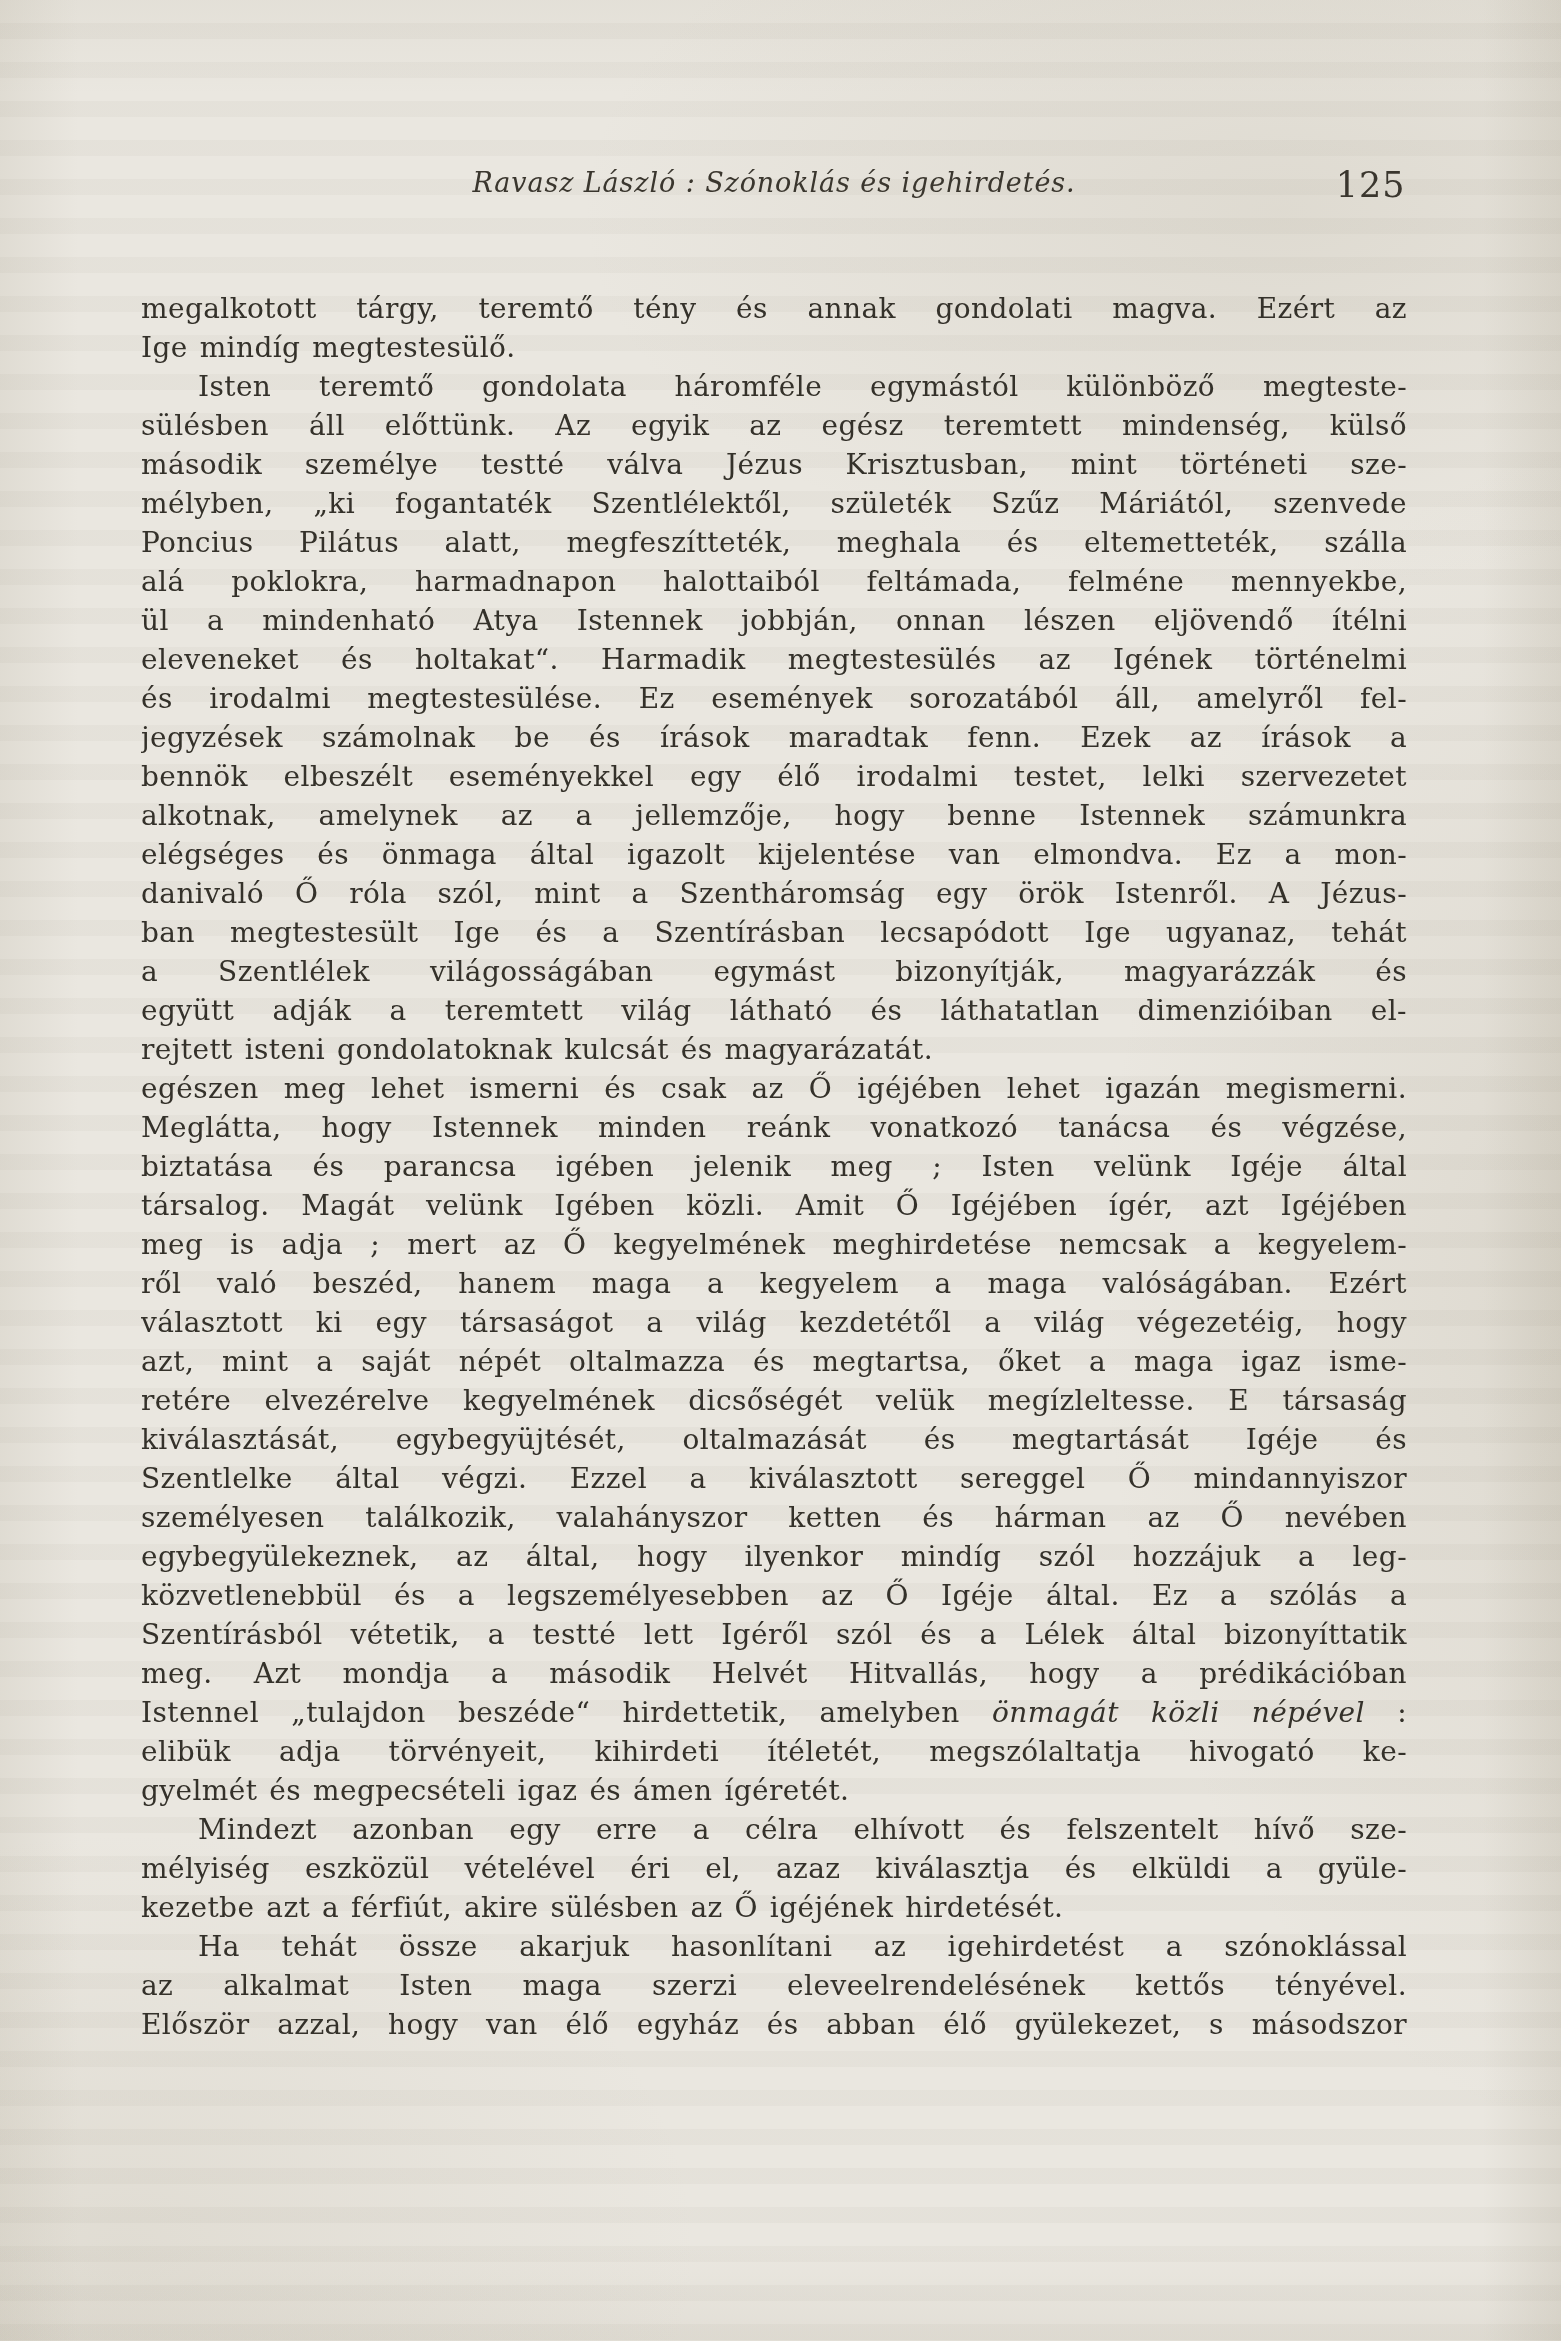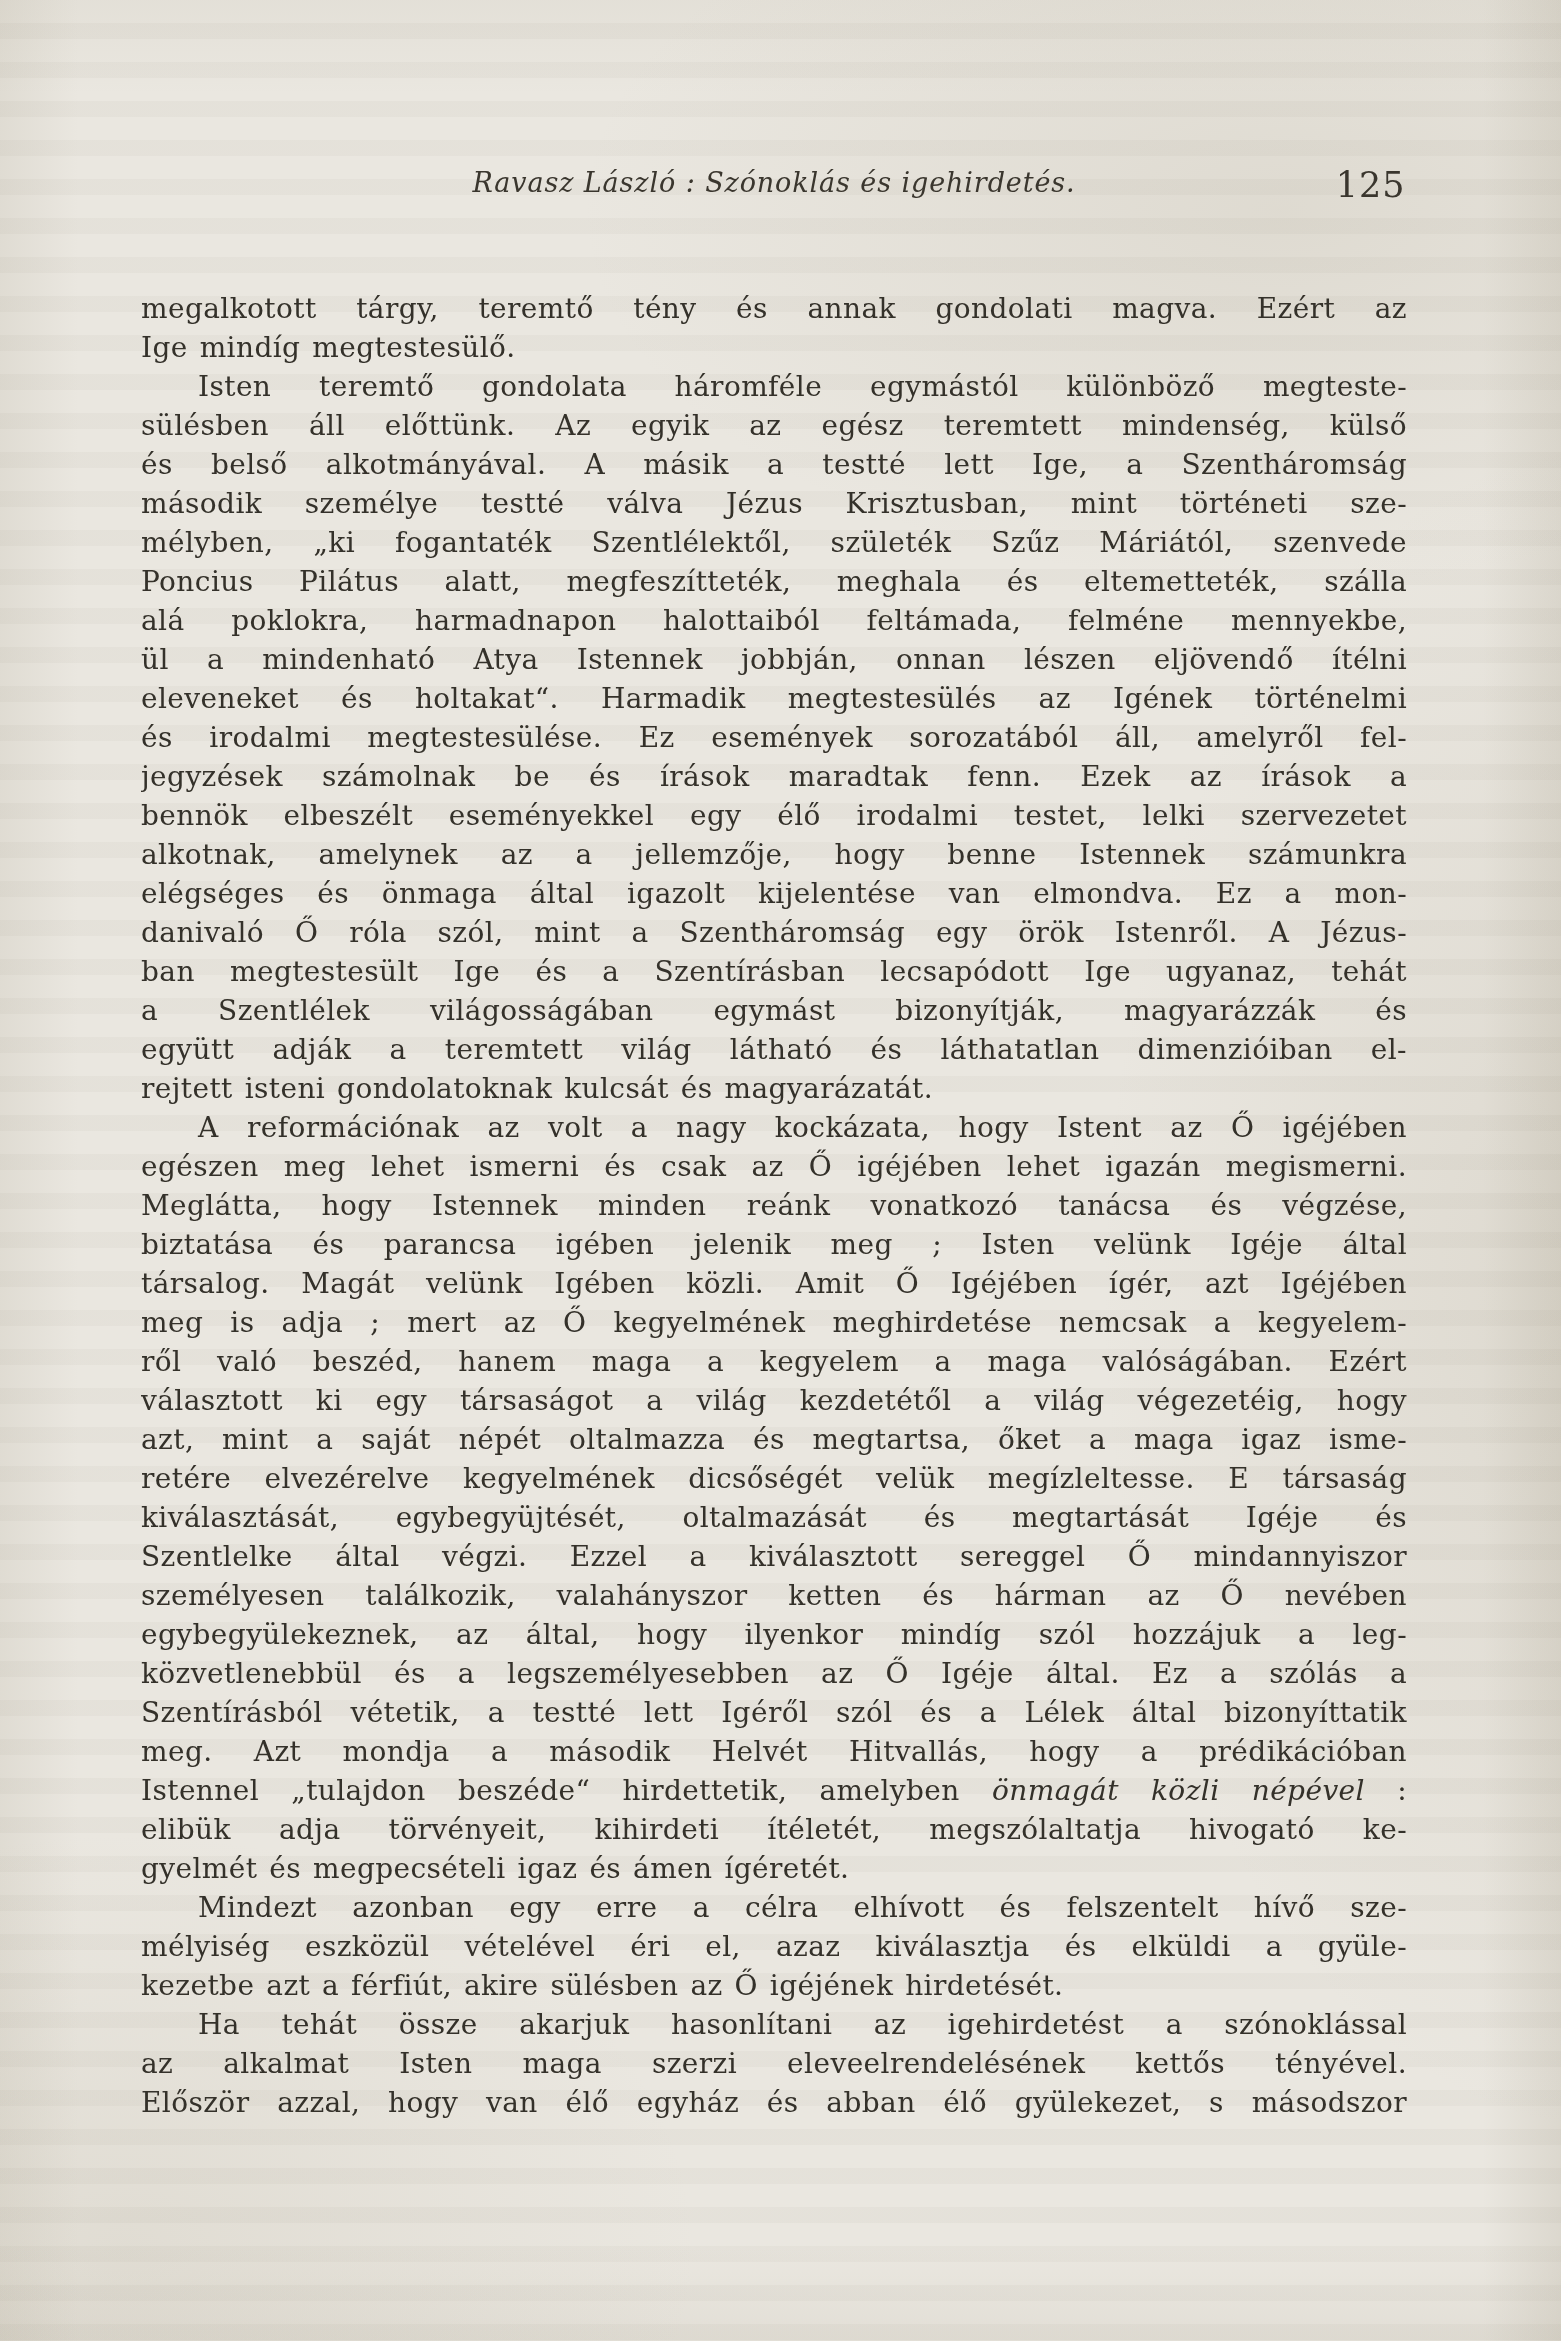--- a/index.html
+++ b/index.html
@@ -74,38 +74,36 @@
 <div class="paper">
   <div class="header">
     <div class="running-title">Ravasz László : Szónoklás és igehirdetés.</div>
     <div class="page-number">125</div>
   </div>
   <div class="body-block">
       <div class="line j"><span class="">megalkotott tárgy, teremtő tény és annak gondolati magva. Ezért az</span></div>
       <div class="line"><span class="">Ige mindíg megtestesülő.</span></div>
       <div class="line j ind"><span class="">Isten teremtő gondolata háromféle egymástól különböző megteste-</span></div>
       <div class="line j"><span class="">sülésben áll előttünk. Az egyik az egész teremtett mindenség, külső</span></div>
-      <div class="line j"><span class="">és belső alkotmányával. A másik a testté lett Ige, a Szentháromság</span></div>
       <div class="line j"><span class="">második személye testté válva Jézus Krisztusban, mint történeti sze-</span></div>
       <div class="line j"><span class="">mélyben, „ki fogantaték Szentlélektől, születék Szűz Máriától, szenvede</span></div>
       <div class="line j"><span class="">Poncius Pilátus alatt, megfeszítteték, meghala és eltemetteték, szálla</span></div>
       <div class="line j"><span class="">alá poklokra, harmadnapon halottaiból feltámada, felméne mennyekbe,</span></div>
       <div class="line j"><span class="">ül a mindenható Atya Istennek jobbján, onnan lészen eljövendő ítélni</span></div>
       <div class="line j"><span class="">eleveneket és holtakat“. Harmadik megtestesülés az Igének történelmi</span></div>
       <div class="line j"><span class="">és irodalmi megtestesülése. Ez események sorozatából áll, amelyről fel-</span></div>
       <div class="line j"><span class="">jegyzések számolnak be és írások maradtak fenn. Ezek az írások a</span></div>
       <div class="line j"><span class="">bennök elbeszélt eseményekkel egy élő irodalmi testet, lelki szervezetet</span></div>
       <div class="line j"><span class="">alkotnak, amelynek az a jellemzője, hogy benne Istennek számunkra</span></div>
       <div class="line j"><span class="">elégséges és önmaga által igazolt kijelentése van elmondva. Ez a mon-</span></div>
       <div class="line j"><span class="">danivaló Ő róla szól, mint a Szentháromság egy örök Istenről. A Jézus-</span></div>
       <div class="line j"><span class="">ban megtestesült Ige és a Szentírásban lecsapódott Ige ugyanaz, tehát</span></div>
       <div class="line j"><span class="">a Szentlélek világosságában egymást bizonyítják, magyarázzák és</span></div>
       <div class="line j"><span class="">együtt adják a teremtett világ látható és láthatatlan dimenzióiban el-</span></div>
       <div class="line"><span class="">rejtett isteni gondolatoknak kulcsát és magyarázatát.</span></div>
-      <div class="line j ind"><span class="">A reformációnak az volt a nagy kockázata, hogy Istent az Ő igéjében</span></div>
       <div class="line j"><span class="">egészen meg lehet ismerni és csak az Ő igéjében lehet igazán megismerni.</span></div>
       <div class="line j"><span class="">Meglátta, hogy Istennek minden reánk vonatkozó tanácsa és végzése,</span></div>
       <div class="line j"><span class="">biztatása és parancsa igében jelenik meg ; Isten velünk Igéje által</span></div>
       <div class="line j"><span class="">társalog. Magát velünk Igében közli. Amit Ő Igéjében ígér, azt Igéjében</span></div>
       <div class="line j"><span class="">meg is adja ; mert az Ő kegyelmének meghirdetése nemcsak a kegyelem-</span></div>
       <div class="line j"><span class="">ről való beszéd, hanem maga a kegyelem a maga valóságában. Ezért</span></div>
       <div class="line j"><span class="">választott ki egy társaságot a világ kezdetétől a világ végezetéig, hogy</span></div>
       <div class="line j"><span class="">azt, mint a saját népét oltalmazza és megtartsa, őket a maga igaz isme-</span></div>
       <div class="line j"><span class="">retére elvezérelve kegyelmének dicsőségét velük megízleltesse. E társaság</span></div>
       <div class="line j"><span class="">kiválasztását, egybegyüjtését, oltalmazását és megtartását Igéje és</span></div>

